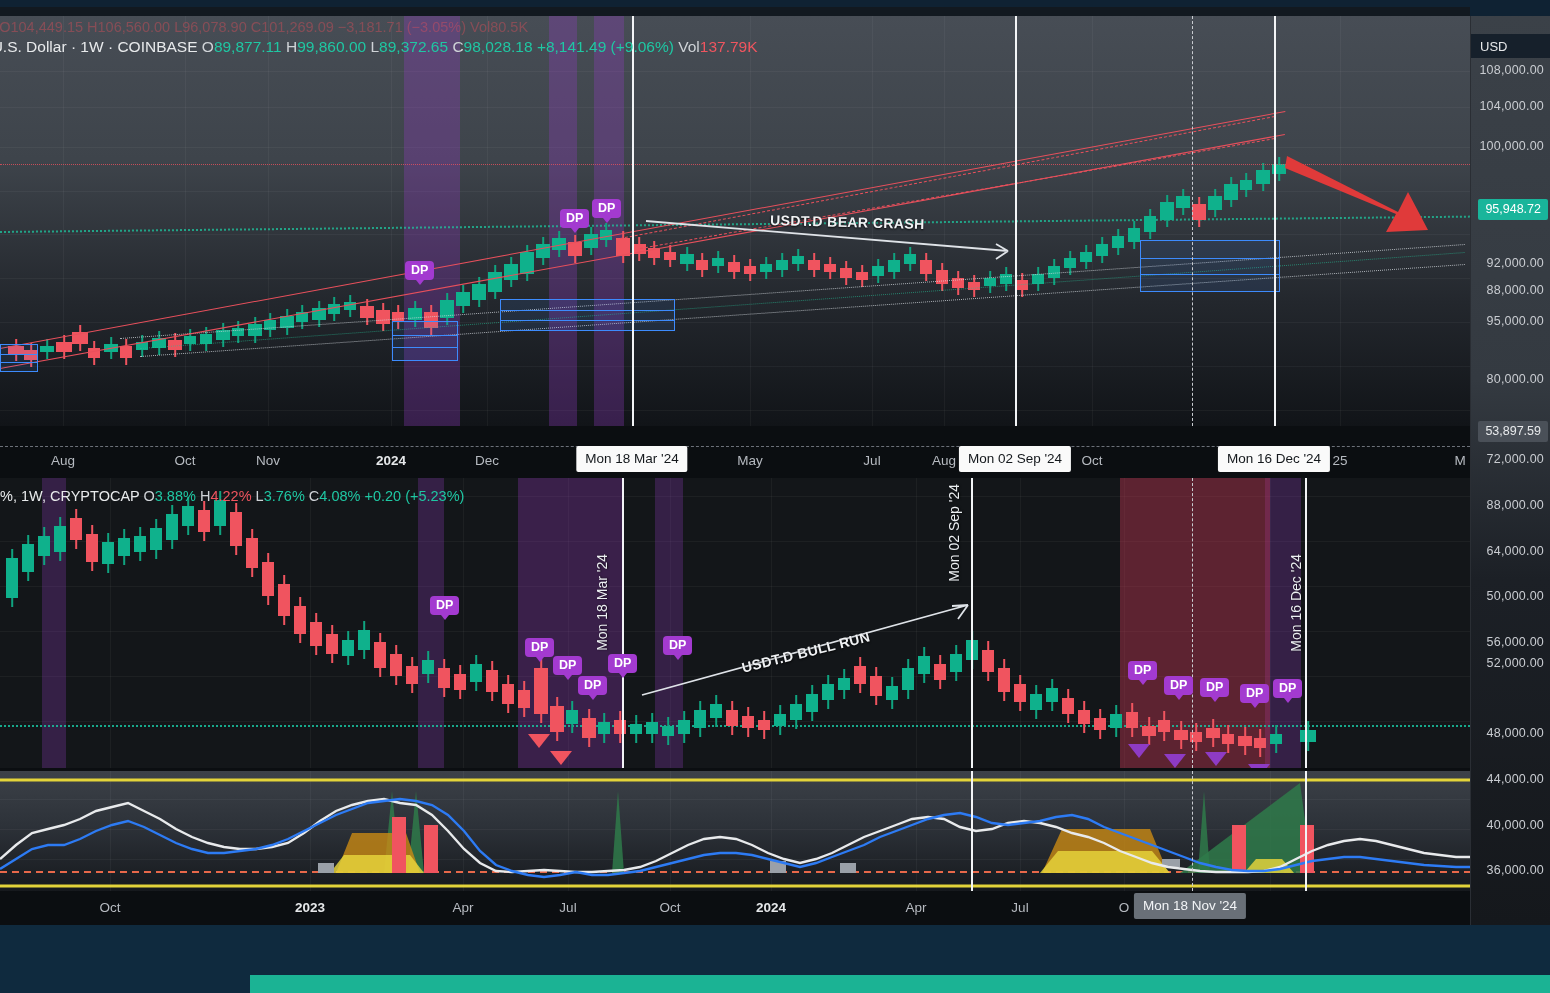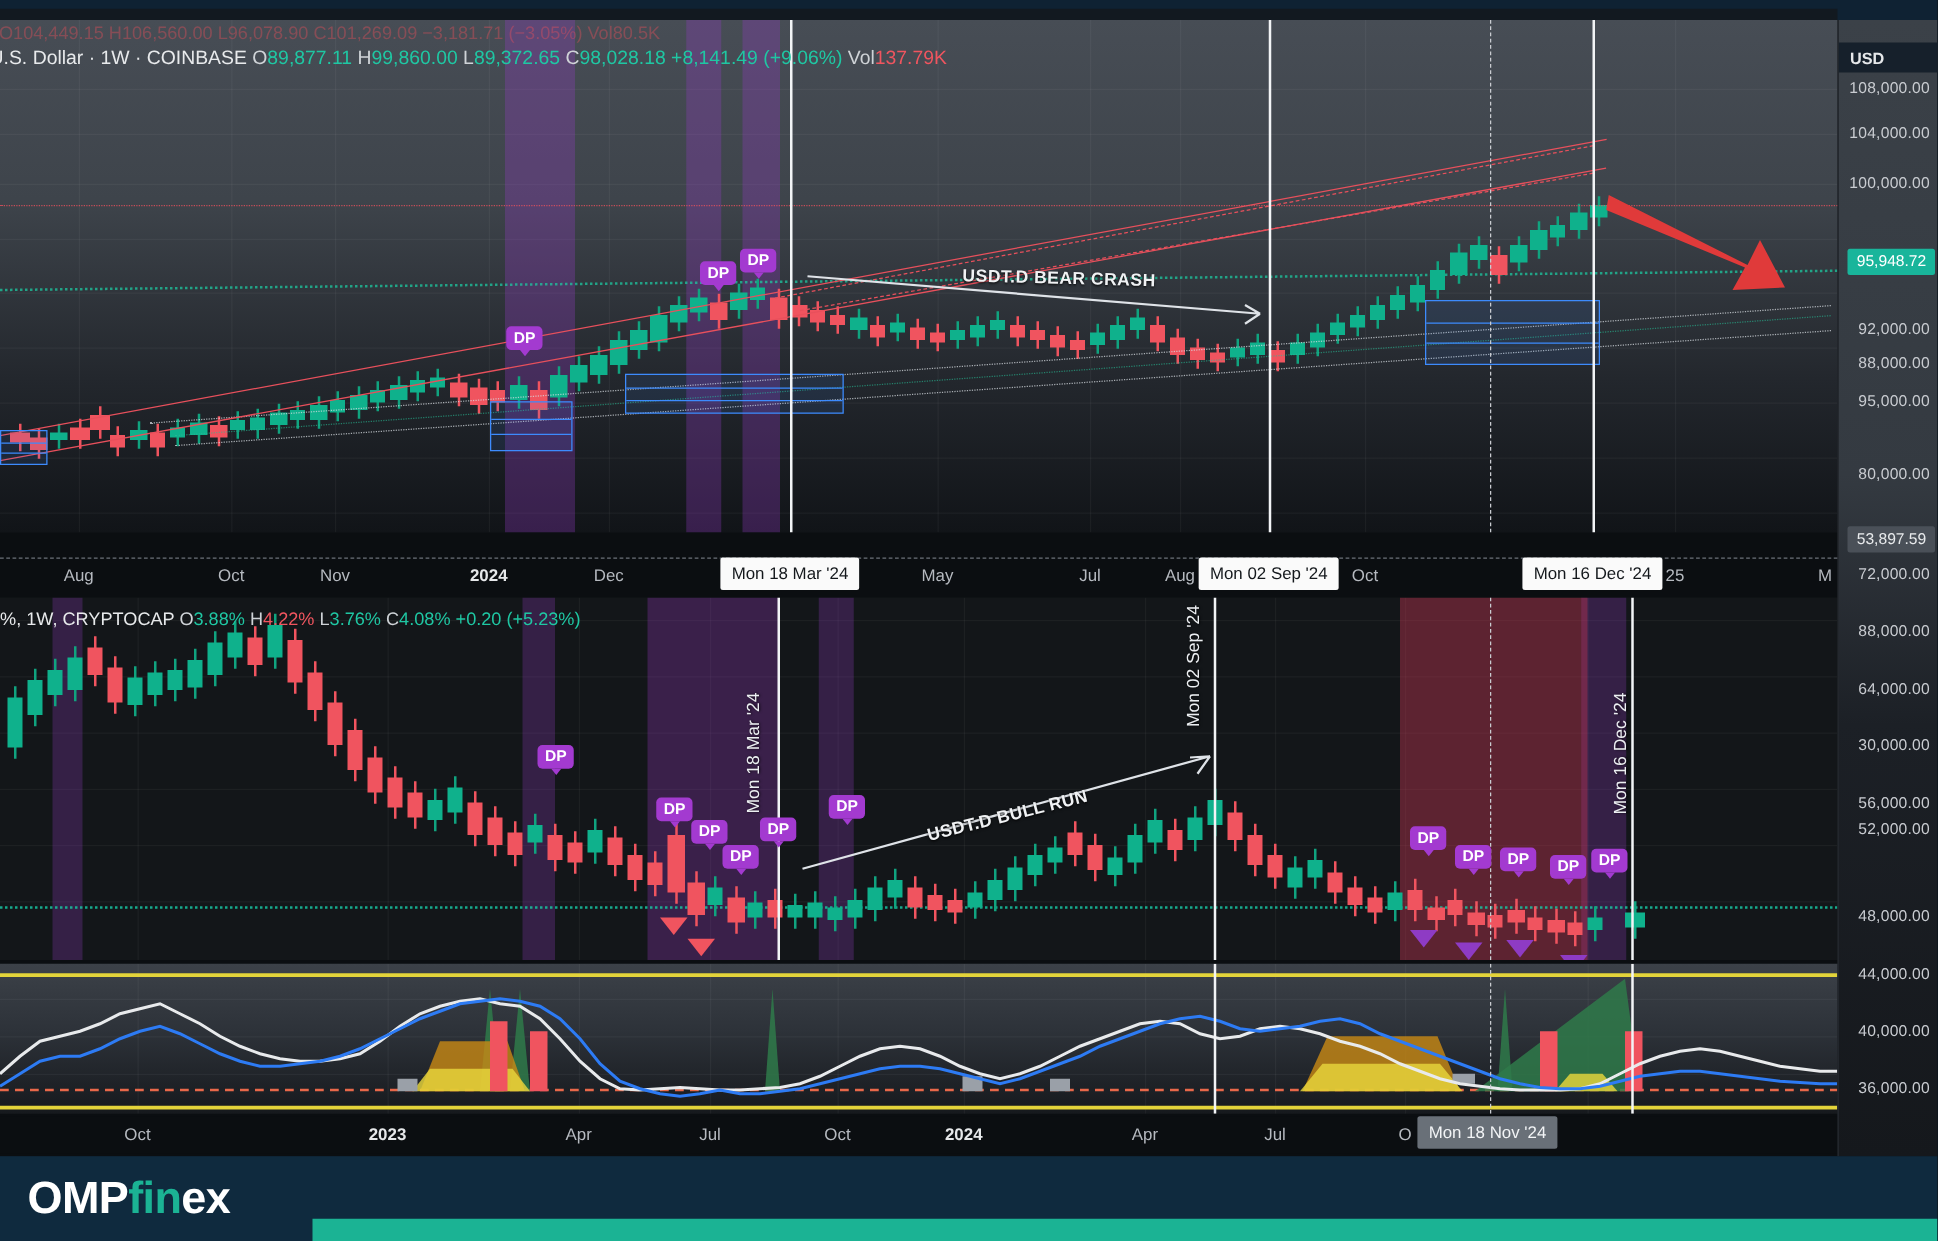--- a/index.html
+++ b/index.html
@@ -32,21 +32,21 @@
     background:linear-gradient(180deg,#3b4148 0%,#343a41 40%,#1c2026 62%,#15181c 100%);
     border-left:1px solid #2a2e34;
   }
   .axis-tick {
     position:absolute; right:6px; font-size:12.5px; color:#c9ccd1;
     letter-spacing:.2px; white-space:nowrap;
   }
   #usd-badge {
     position:absolute; left:0px; top:18px; width:80px; height:24px;
     background:#16202b; color:#e6e8ea; font-size:13px;
-    display:flex; align-items:center; padding-left:9px; font-weight:700;
+    display:flex; align-items:center; padding-left:9px; font-weight:400;
   }
   .axis-hl {
     position:absolute; right:2px; height:21px; line-height:21px;
     padding:0 7px; border-radius:2px; font-size:12.5px; white-space:nowrap;
   }
   #axis-last-price { background:#19b59b; color:#fff; font-weight:400; }
   #axis-low-price  { background:#4a5058; color:#e8eaec; }
 
   
   #pane-btc {
@@ -1038,29 +1038,28 @@
   <div class="axis-tick" style="top: 47px;">108,000.00</div>
       <div class="axis-tick" style="top: 83px;">104,000.00</div>
       <div class="axis-tick" style="top: 123px;">100,000.00</div>
       <div class="axis-tick" style="top: 240px;">92,000.00</div>
       <div class="axis-tick" style="top: 267px;">88,000.00</div>
       <div class="axis-tick" style="top: 298px;">95,000.00</div>
       <div class="axis-tick" style="top: 356px;">80,000.00</div>
       <div class="axis-tick" style="top: 436px;">72,000.00</div>
       <div class="axis-tick" style="top: 482px;">88,000.00</div>
       <div class="axis-tick" style="top: 528px;">64,000.00</div>
-      <div class="axis-tick" style="top: 573px;">30,000.00</div>
+      <div class="axis-tick" style="top: 573px;">50,000.00</div>
       <div class="axis-tick" style="top: 619px;">56,000.00</div>
       <div class="axis-tick" style="top: 640px;">52,000.00</div>
       <div class="axis-tick" style="top: 710px;">48,000.00</div>
       <div class="axis-tick" style="top: 756px;">44,000.00</div>
       <div class="axis-tick" style="top: 802px;">40,000.00</div>
       <div class="axis-tick" style="top: 847px;">36,000.00</div>
       <div class="axis-hl" id="axis-last-price" style="top: 183px;">95,948.72</div>
       <div class="axis-hl" id="axis-low-price" style="top: 405px;">53,897.59</div>
     </div>
 
 </div>
 
 <div id="footer">
-  <div id="logo">OMP<span class="accent">fin</span>ex</div>
   <div id="footer-bar"></div>
 </div>
 
 </body></html>

